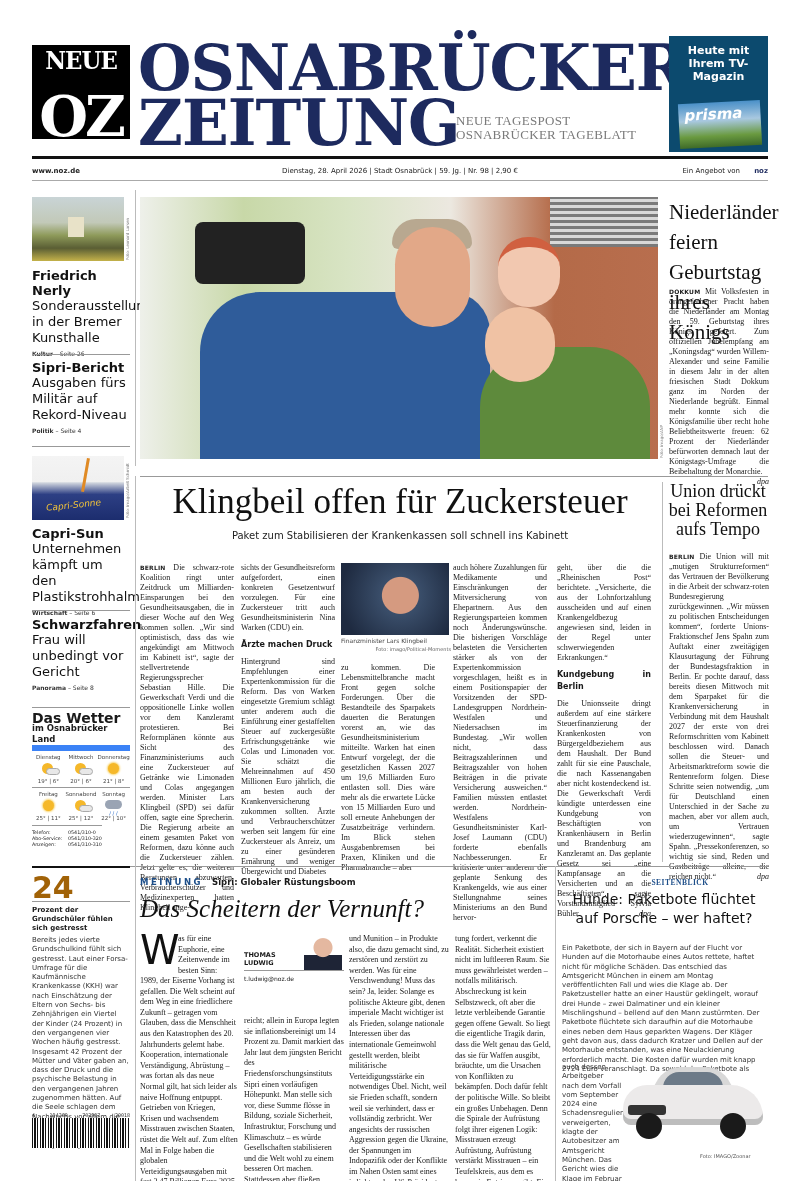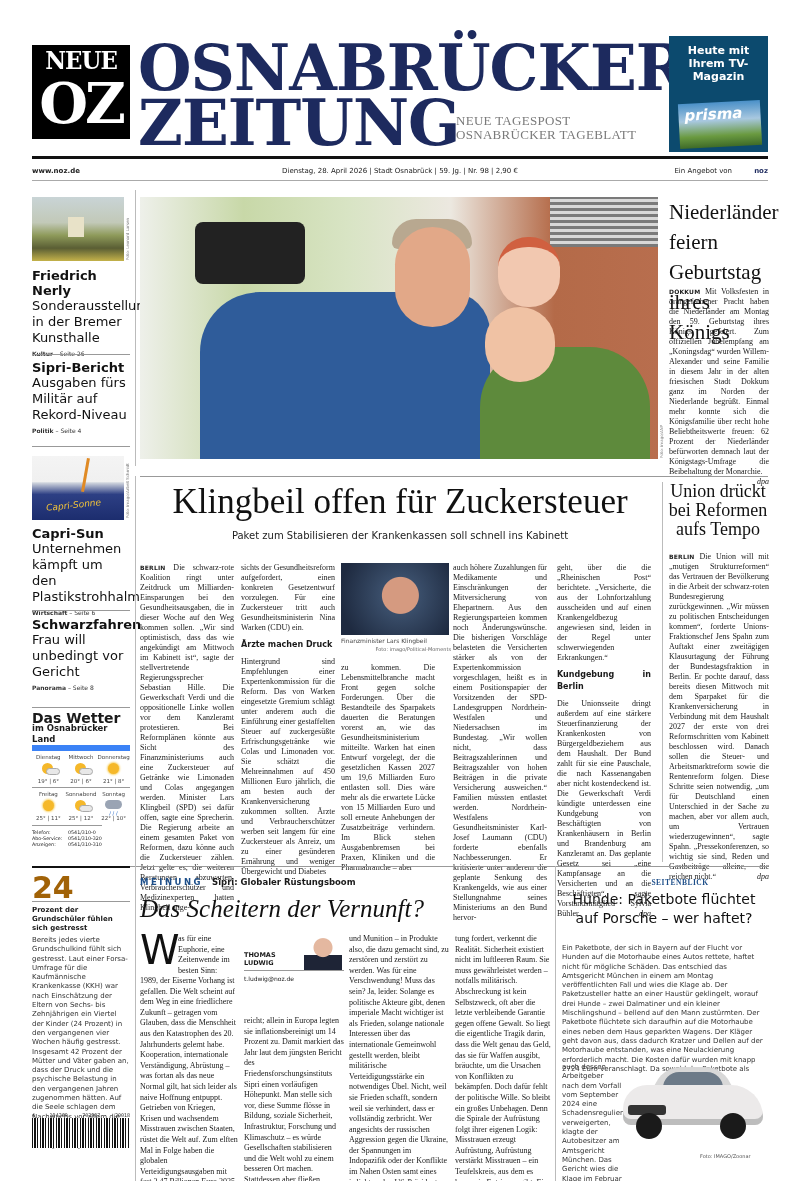--- a/index.html
+++ b/index.html
@@ -5,21 +5,21 @@
   *{box-sizing:border-box;margin:0;padding:0}
   html,body{width:800px;height:1181px;background:#fff;overflow:hidden}
   body{position:relative;font-family:"Liberation Serif",serif;color:#1a1a1a}
   .abs{position:absolute}
   .sans{font-family:"DejaVu Sans","Liberation Sans",sans-serif}
   .serif{font-family:"Liberation Serif","DejaVu Serif",serif}
 
   
   #logo-box{left:32px;top:45px;width:98px;height:94px;background:#000000;color:#fff;text-align:center;font-family:"DejaVu Serif",serif;font-weight:bold;line-height:1}
   #logo-box .t1{font-size:24px;letter-spacing:-1px;margin-top:4px;transform:scaleX(0.95)}
-  #logo-box .t2{font-size:56px;letter-spacing:-3px;margin-top:2px}
+  #logo-box .t2{font-size:56px;letter-spacing:-3px;margin-top:15px}
   #title1{left:138px;top:38px;font-family:"DejaVu Serif",serif;font-weight:bold;font-size:64px;line-height:60px;color:#1d2a5e;letter-spacing:-1px;transform:scaleX(0.96);transform-origin:left}
   #title2{left:138px;top:93px;font-family:"DejaVu Serif",serif;font-weight:bold;font-size:64px;line-height:60px;color:#1d2a5e;letter-spacing:-1px;transform:scaleX(0.96);transform-origin:left}
   #subtitle{left:456px;top:114px;font-family:Liberation Serif, serif;font-size:13px;line-height:14px;color:#7a7a7a;letter-spacing:0.3px}
   #promo{left:669px;top:36px;width:99px;height:116px;background:#0c4a6e;color:#fff;text-align:center}
   #promo .ptxt{font-family:"DejaVu Sans",sans-serif;font-weight:bold;font-size:11px;line-height:13px;margin-top:8px}
   #promo .mag{position:absolute;left:10px;top:66px;width:82px;height:45px;background:linear-gradient(#4a90c8 0%,#a8c8e0 40%,#6a9a40 75%,#3e6a28 100%);transform:rotate(-3deg)}
   #promo .mag span{position:absolute;left:6px;top:3px;font-family:"DejaVu Sans",sans-serif;font-weight:bold;font-size:15px;color:#fff;font-style:italic}
 
   #rule-top{left:32px;top:156px;width:736px;height:3px;background:#111}
   #infoline{left:32px;top:164px;width:736px;height:14px;font-family:"DejaVu Sans",sans-serif;font-size:7px;line-height:14px;color:#222}
@@ -121,21 +121,21 @@
   <div class="ptxt">Heute mit Ihrem TV-Magazin</div>
   <div class="mag">
       <span>prisma</span>
     </div>
 </div>
 
 <div id="rule-top" class="abs"></div>
 <div id="infoline" class="abs">
   <span style="position:absolute;left:0;font-weight:bold">www.noz.de</span>
   <span style="position:absolute;left:0;width:100%;text-align:center">Dienstag, 28. April 2026 | Stadt Osnabrück | 59. Jg. | Nr. 98 | 2,90 €</span>
-  <span style="position:absolute;right:36px">Ein Angebot von</span>
+  <span style="position:absolute;right:28px">Ein Angebot von</span>
   <span style="position:absolute;right:0;font-weight:bold;color:#1d2a5e">noz</span>
 </div>
 <div id="rule-info" class="abs"></div>
 
 <div id="nerly-img" class="abs img">
     <div class="tower"></div>
   </div>
 <div class="abs credit" style="left:125px;top:200px;height:60px">Foto: Leonard Larsen</div>
 <div class="abs lc" style="top:268px">
   <div class="teaser-title">Friedrich Nerly</div>

